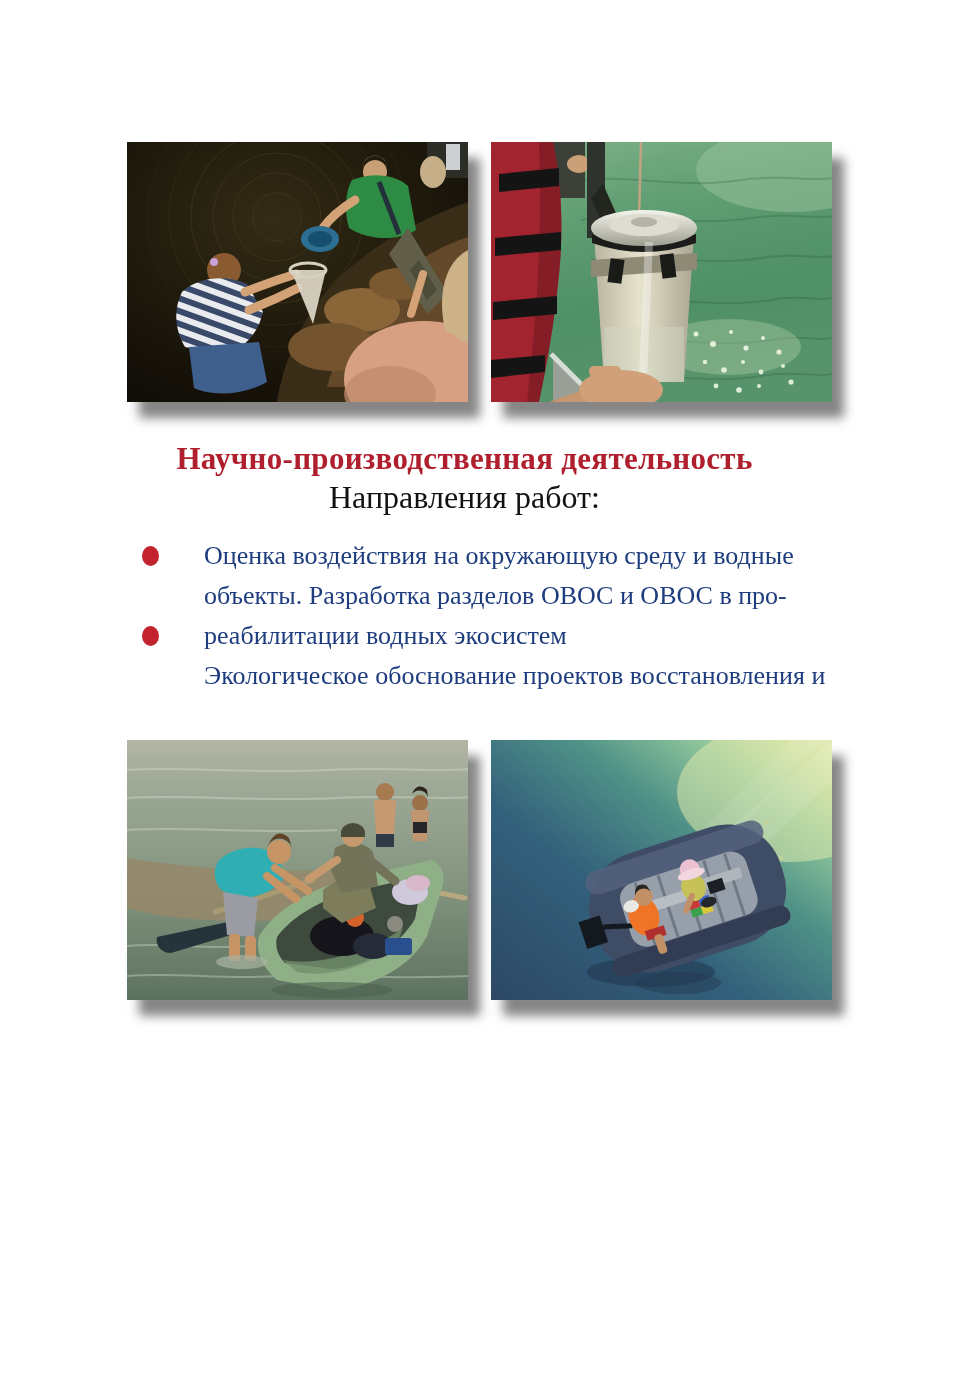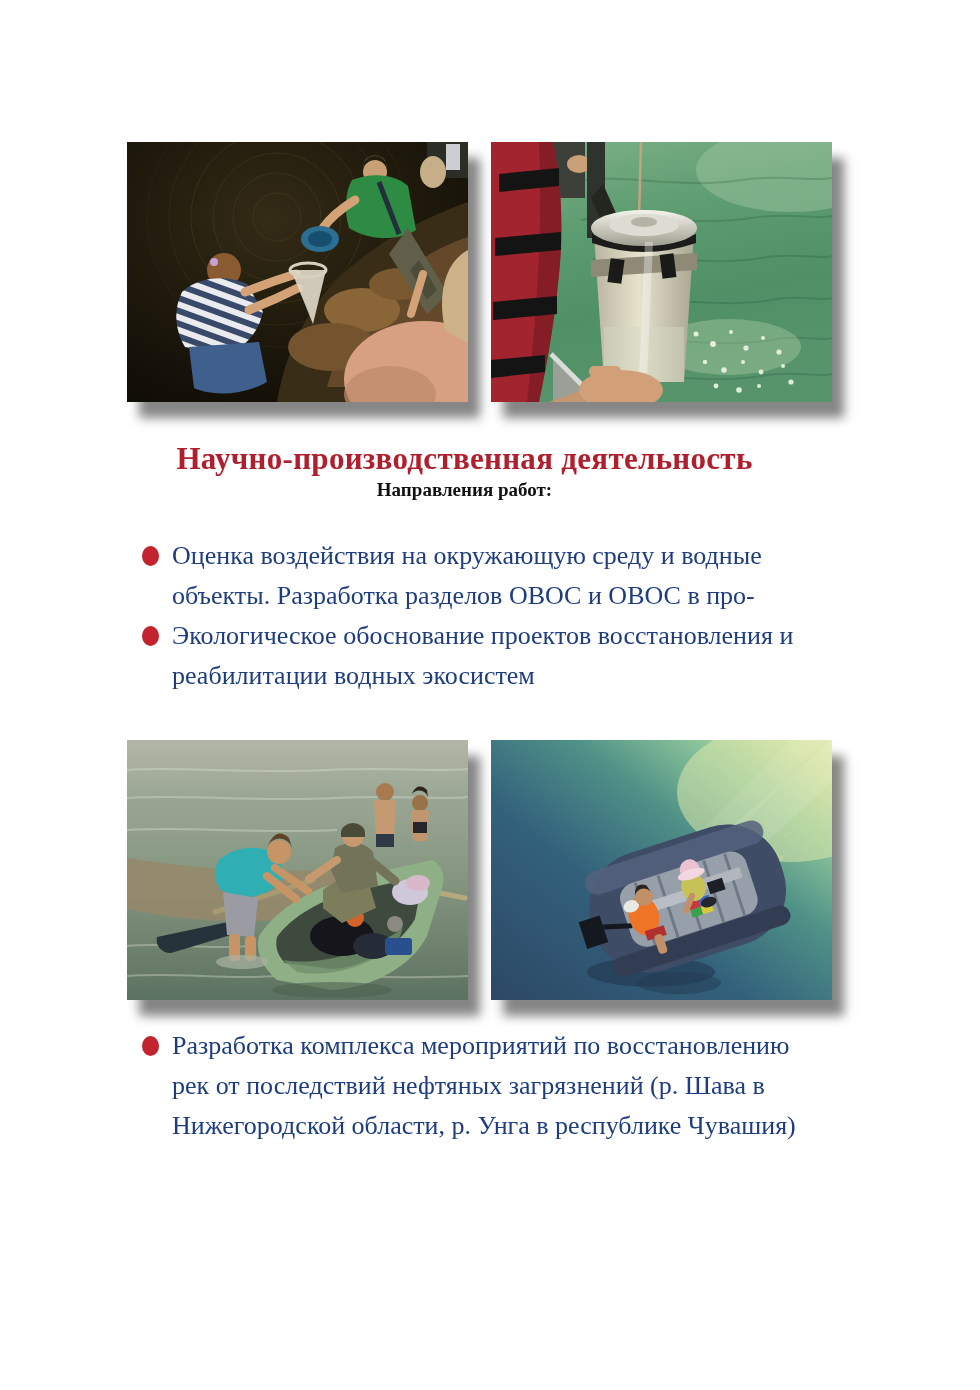--- a/index.html
+++ b/index.html
@@ -7,27 +7,27 @@
         font-family:"Liberation Serif","DejaVu Serif",serif;}
   .photo{position:absolute;width:341px;height:260px;box-shadow:12px 16px 10px rgba(35,35,35,.55);
          background:#777;overflow:hidden;}
   .photo svg{display:block;width:100%;height:100%;}
   .p1{left:127px;top:142px;}
   .p2{left:491px;top:142px;}
   .p3{left:127px;top:740px;}
   .p4{left:491px;top:740px;}
   .textcol{position:absolute;left:30px;right:10px;text-align:center;}
   .heading{top:441px;font-weight:bold;font-size:31px;letter-spacing:.3px;}
-  .subheading{top:479px;font-weight:bold;font-size:19px;color:#111111;}
+  .subheading{top:479px;font-weight:normal;font-size:32px;color:#111111;}
   .bullets{position:absolute;left:140px;width:740px;font-size:26px;line-height:40px;}
   .b1{top:536px;}
   .b2{top:1026px;}
   .bullet{display:flex;align-items:flex-start;}
   .dot{flex:none;width:17px;height:20px;border-radius:50%;margin:10px 13px 0 2px;}
-  .lines{flex:1;}
+  .lines{flex:1;margin-left:32px;}
 </style>
 </head>
 <body>
 
 <div class="page">
 
   <div class="photo p1" aria-label="Отбор гидробиологических проб сачками в тёмной воде">
     <svg viewBox="0 0 341 260" preserveAspectRatio="none">
       <defs>
         <radialGradient id="p1w" cx="42%" cy="30%" r="85%">
@@ -296,30 +296,20 @@
     <div class="bullet">
       <span class="dot" style="background:#c2232e;"></span>
       <div class="lines">
         <div>Оценка воздействия на окружающую среду и водные</div>
         <div>объекты. Разработка разделов ОВОС и ОВОС в про-</div>
       </div>
     </div>
     <div class="bullet">
       <span class="dot" style="background:#c2232e;"></span>
       <div class="lines">
+        <div>реабилитации водных экосистем</div>
         <div>Экологическое обоснование проектов восстановления и</div>
-        <div>реабилитации водных экосистем</div>
       </div>
     </div>
   </div>
 
-  <div class="bullets b2" style="color:#1e3d7e;">
-    <div class="bullet">
-      <span class="dot" style="background:#c2232e;"></span>
-      <div class="lines">
-        <div>Разработка комплекса мероприятий по восстановлению</div>
-        <div>рек от последствий нефтяных загрязнений (р. Шава в</div>
-        <div>Нижегородской области, р. Унга в республике Чувашия)</div>
-      </div>
-    </div>
-  </div>
 
 </div>
 
 </body></html>

